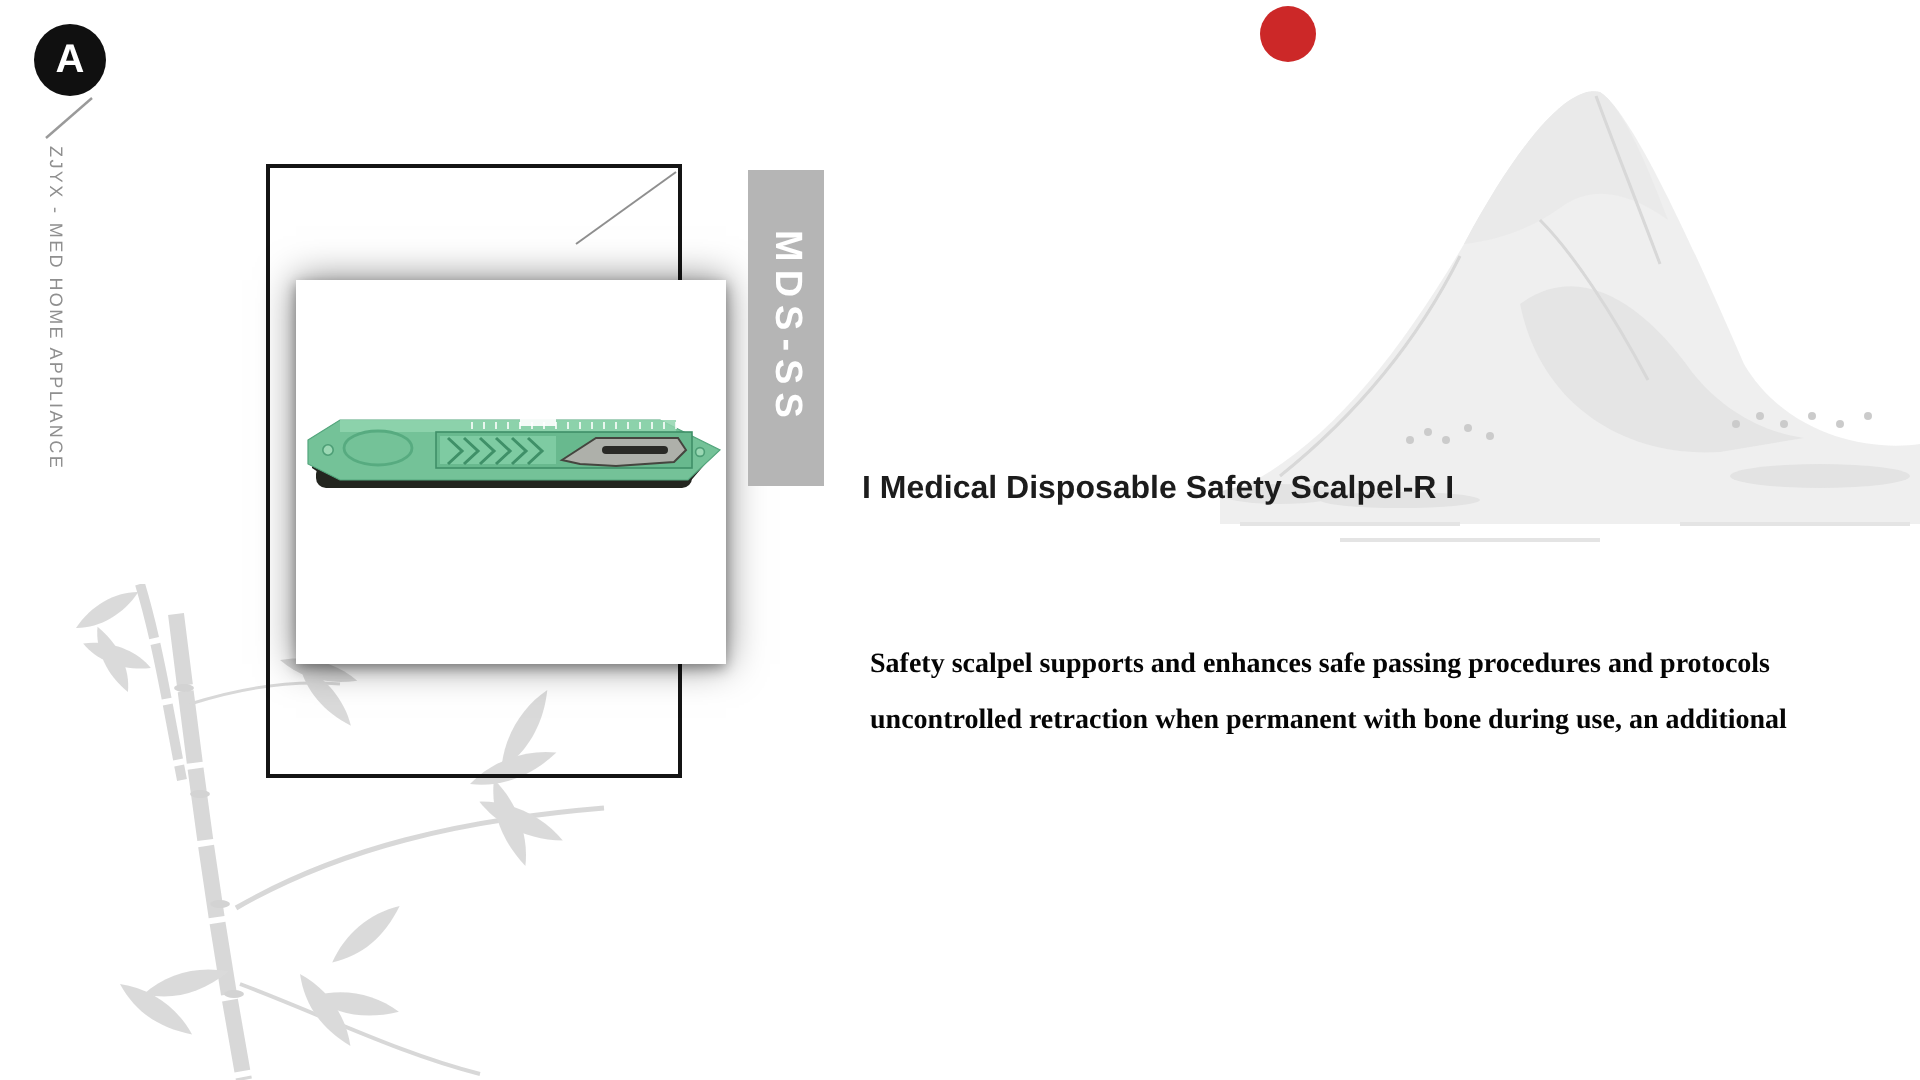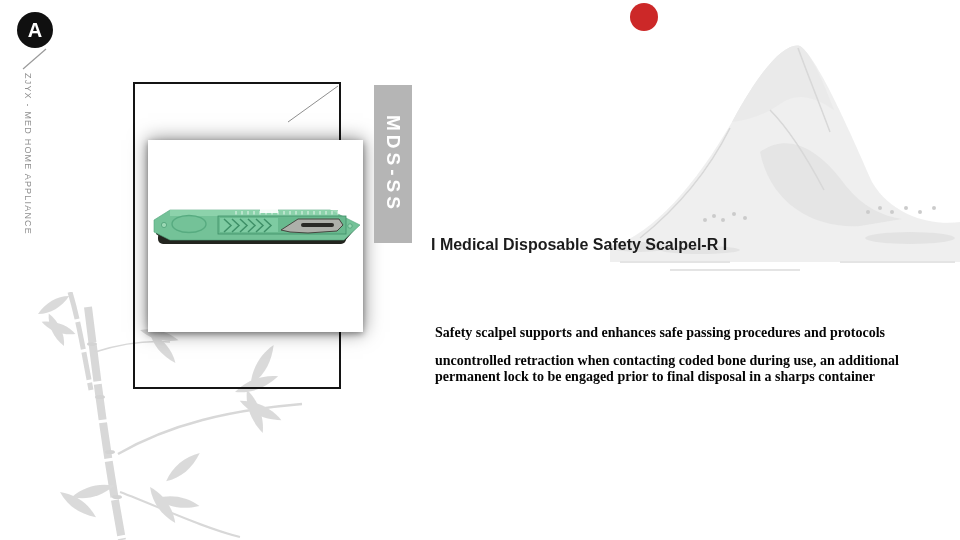--- a/index.html
+++ b/index.html
@@ -212,18 +212,17 @@
 
   <div id="red-dot"></div>
 
   <div id="page-title">I Medical Disposable Safety Scalpel-R I</div>
 
   <div id="copy">
     <p>
       <span class="ln" style="display:block">Safety scalpel supports and enhances safe passing procedures and protocols</span>
     </p>
     <p>
-      <span class="ln" style="display:block">uncontrolled retraction when contacting coded bone during use, an additional</span>
-      <span class="ln" style="display:block">permanent lock to be engaged prior to final disposal in a sharps container</span>
+      <span class="ln" style="display:block">uncontrolled retraction when permanent with bone during use, an additional</span>
     </p>
   </div>
 
 </div>
 
 </body></html>

